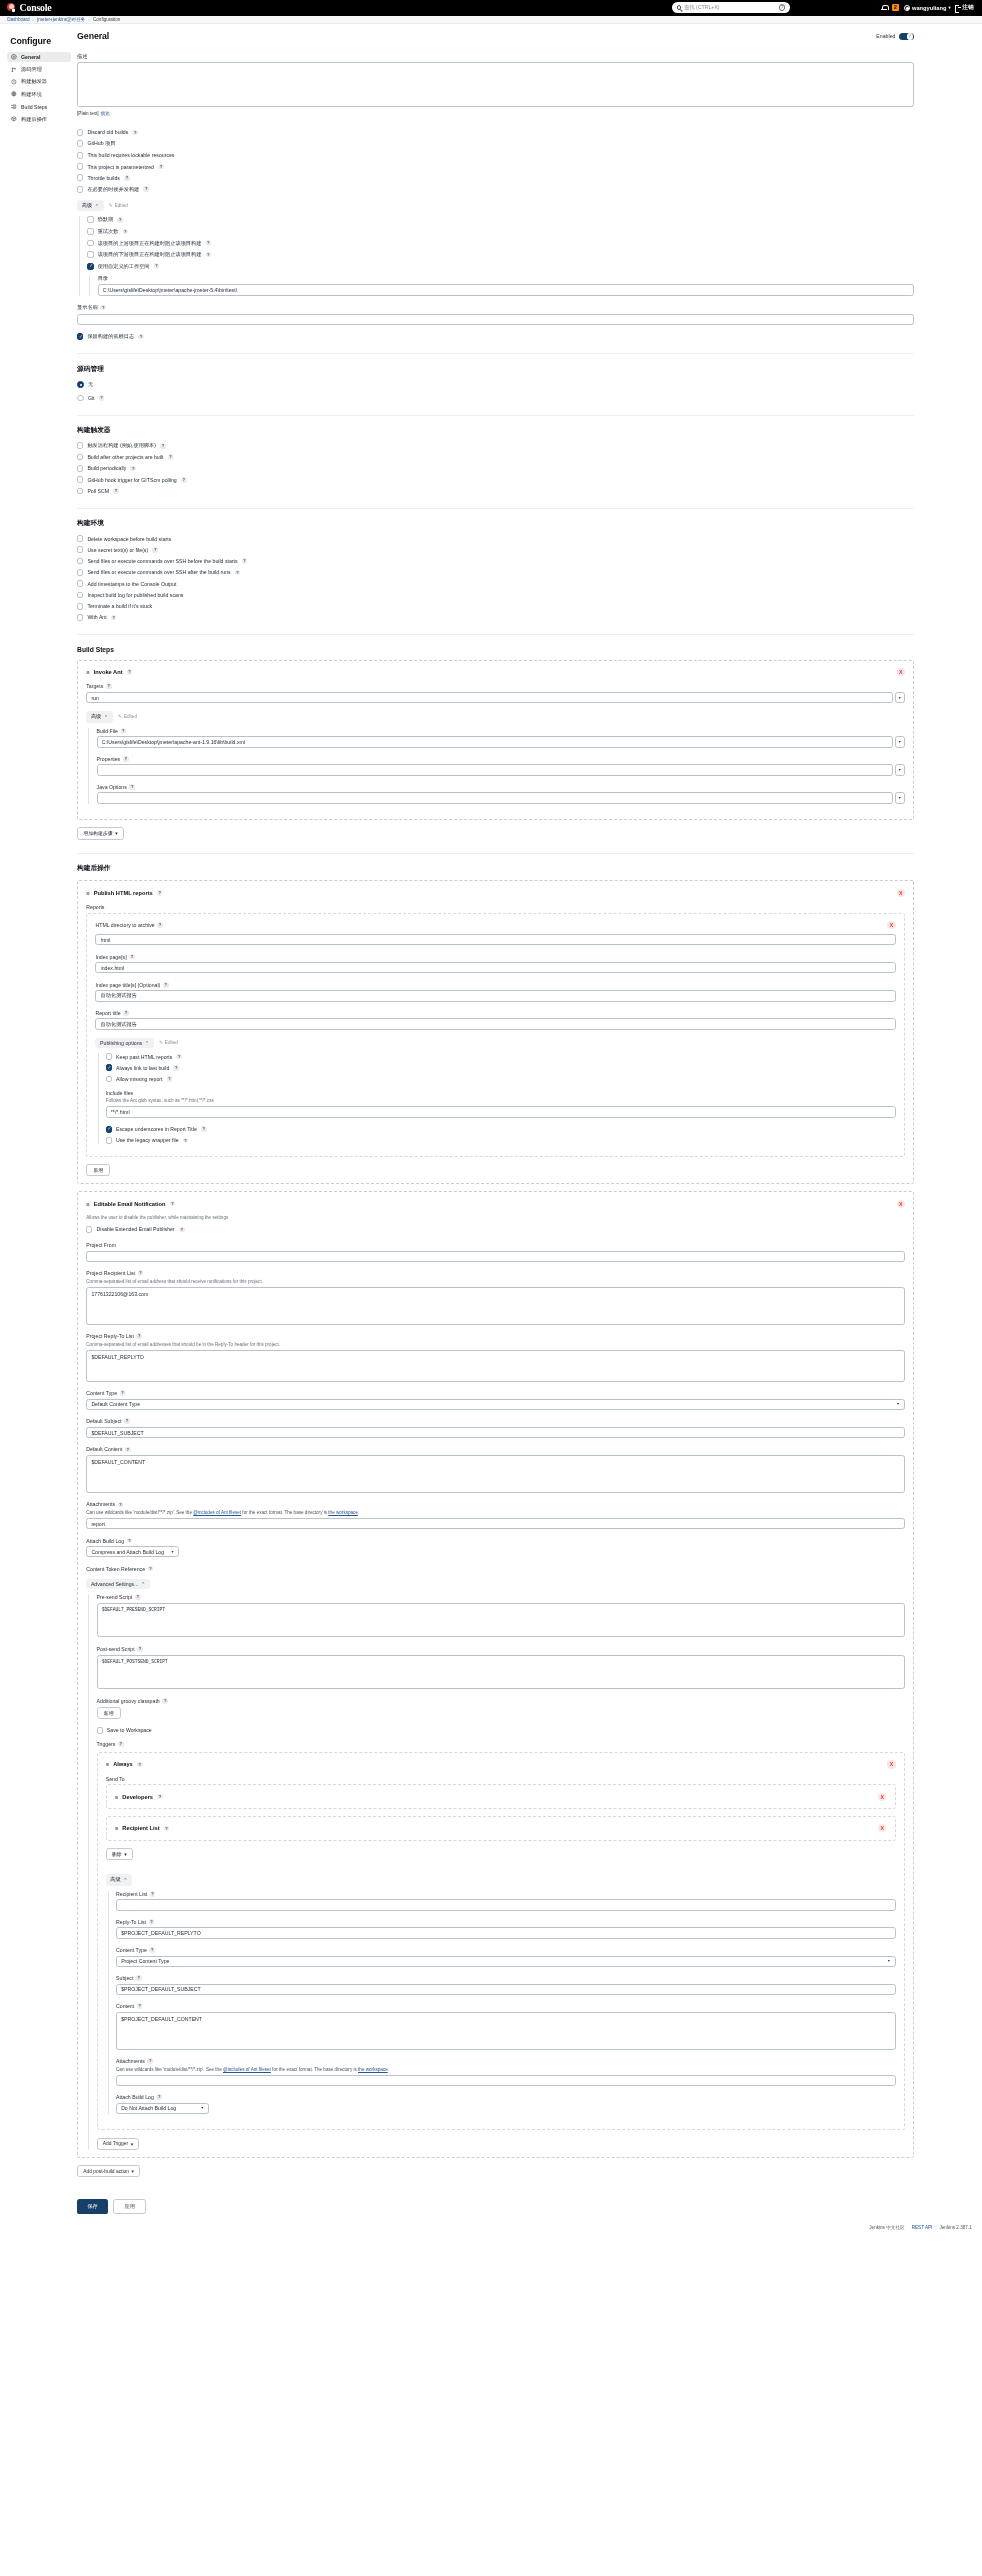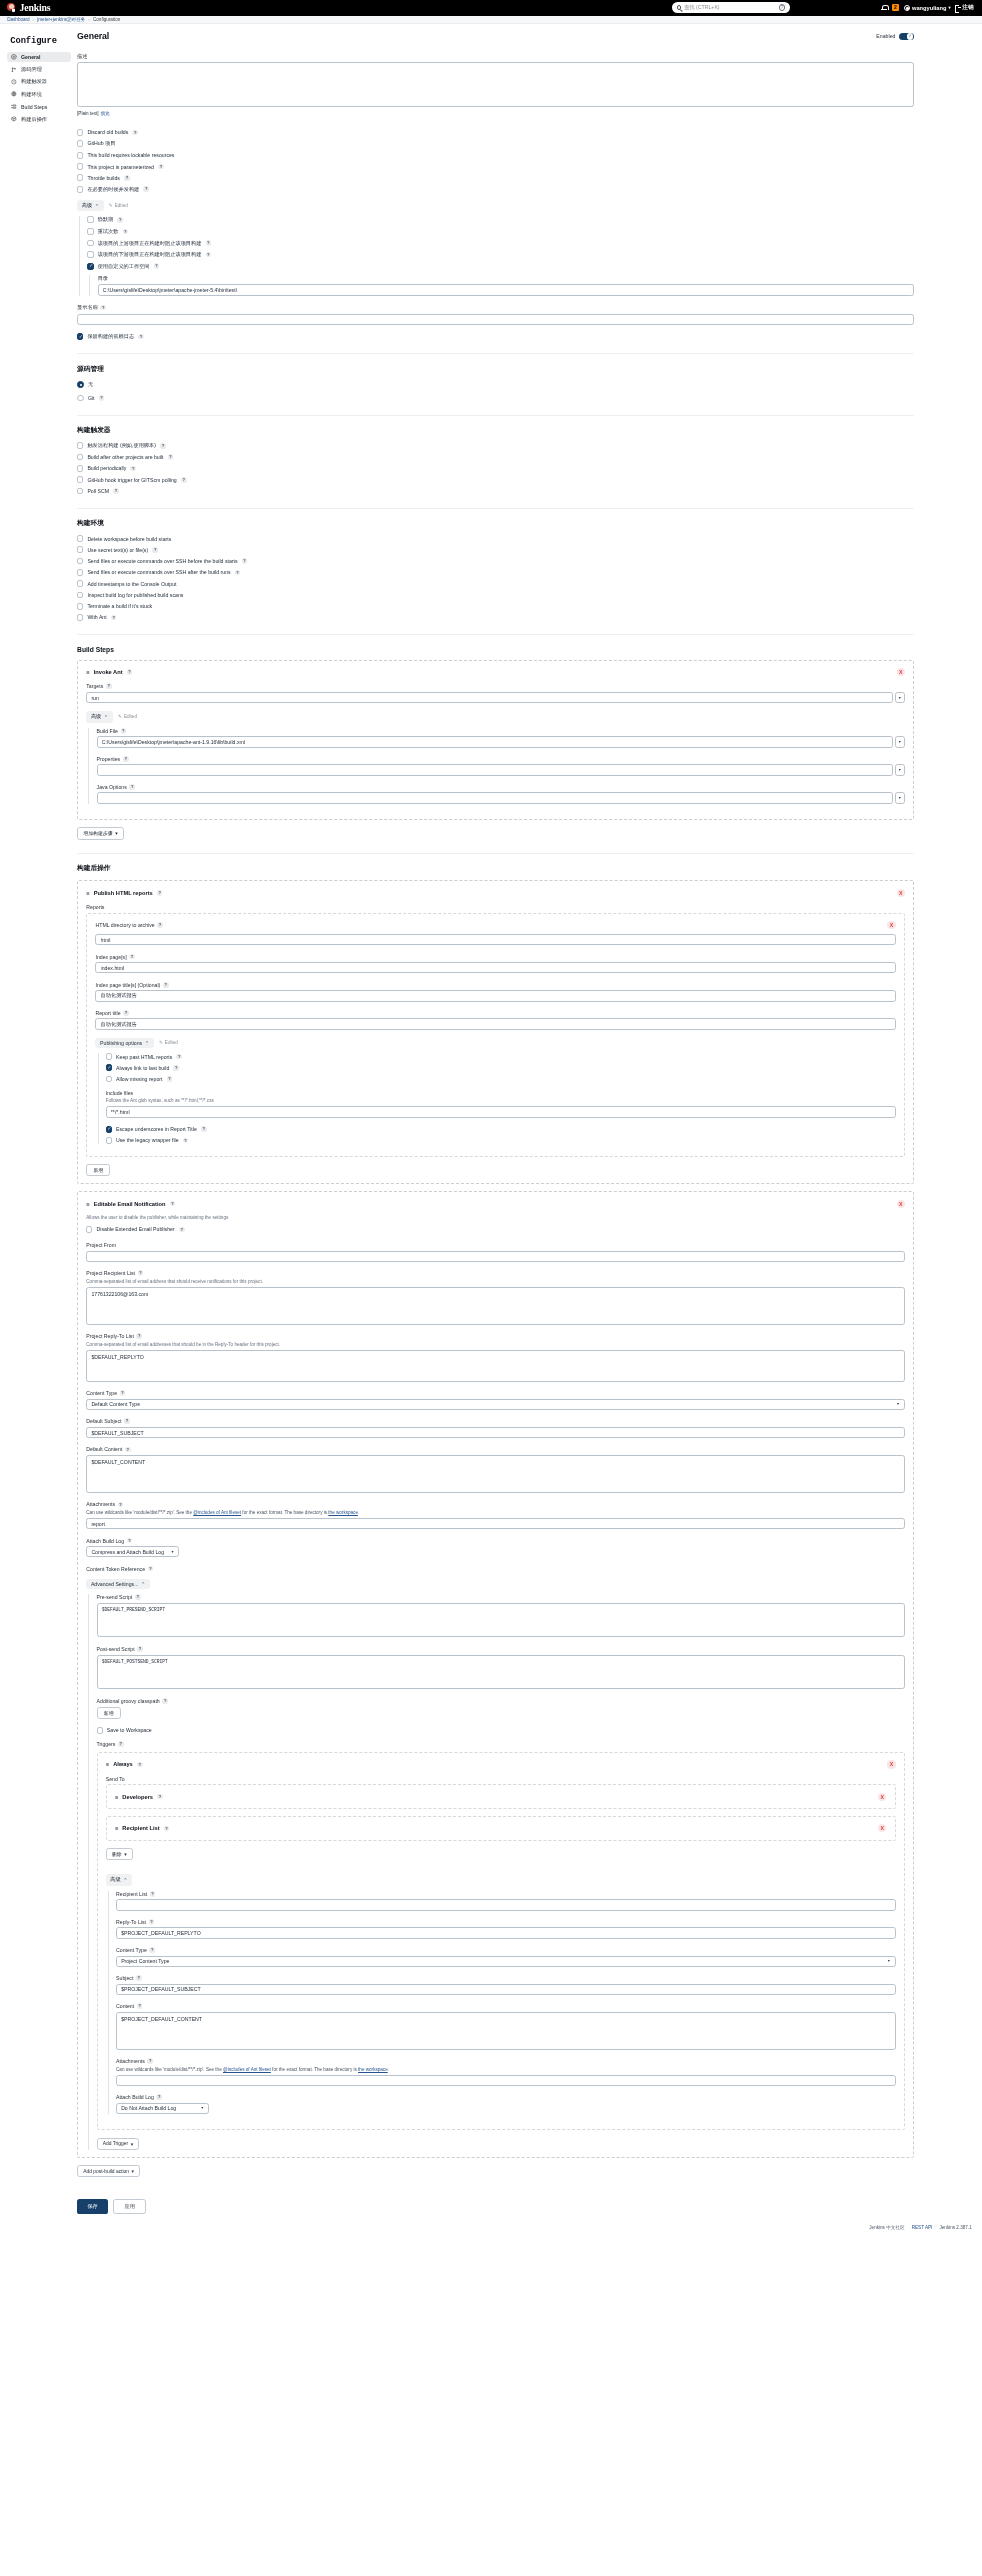--- a/index.html
+++ b/index.html
@@ -75,21 +75,21 @@
     display:flex; align-items:center; padding:0 7.2px; gap:2.6px; font-size:4.6px;
   }
   .crumb { color:#27548f; }
   .crumb.last { color:#444; }
   .crumb-sep { color:#b5b9bd; font-size:4.1px; }
 
   
   .shell { display:flex; align-items:flex-start; padding:7.2px 0 0 0; }
   .sidebar { width:74px; flex:0 0 74px; padding:4.1px 3.1px 0 7.2px; }
   .side-title { font-size:8.8px; font-weight:bold; color:#0b0f16; margin:0 0 6.7px 3.1px;
-      letter-spacing:-0.1px;font-family:Liberation Mono, monospace; }
+      letter-spacing:-0.1px; }
   .side-item {
     display:flex; align-items:center; gap:4.1px; height:9.8px; padding:0 4.1px;
     border-radius:3.1px; margin-bottom:2.6px; cursor:pointer; color:#1b2229;
   }
   .side-item.active { background:#e9ebed; font-weight:bold; }
   .side-label { font-size:5.2px; white-space:nowrap; }
   .side-ic { width:5.7px; height:5.7px; flex:0 0 5.7px; color:#1b2229; }
   .side-ic svg { display:block; width:5.7px; height:5.7px; }
 
   
@@ -224,21 +224,21 @@
 <body>
 
 <div class="topbar">
   <div class="logo-wrap">
     <div class="jenkins-mark">
       <div class="head"></div>
         <div class="face"></div>
         <div class="tie"></div>
         <div class="cup"></div>
     </div>
-    <div class="brand">Jenkins</div>
+    <div class="brand">Console</div>
   </div>
 
   <div class="search-box">
     <span class="mag"></span>
     <span class="search-ph">查找 (CTRL+K)</span>
     <span class="help-circ">?</span>
   </div>
 
   <div class="tb-right">
     <span class="bell"></span>

